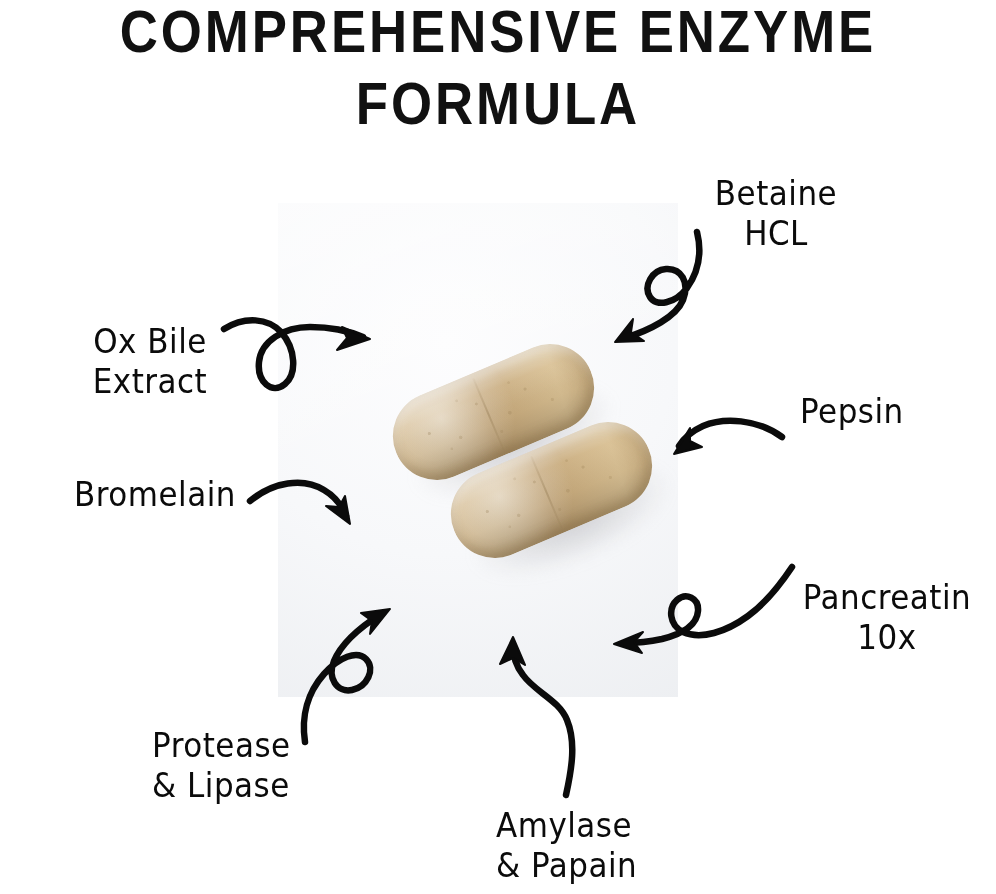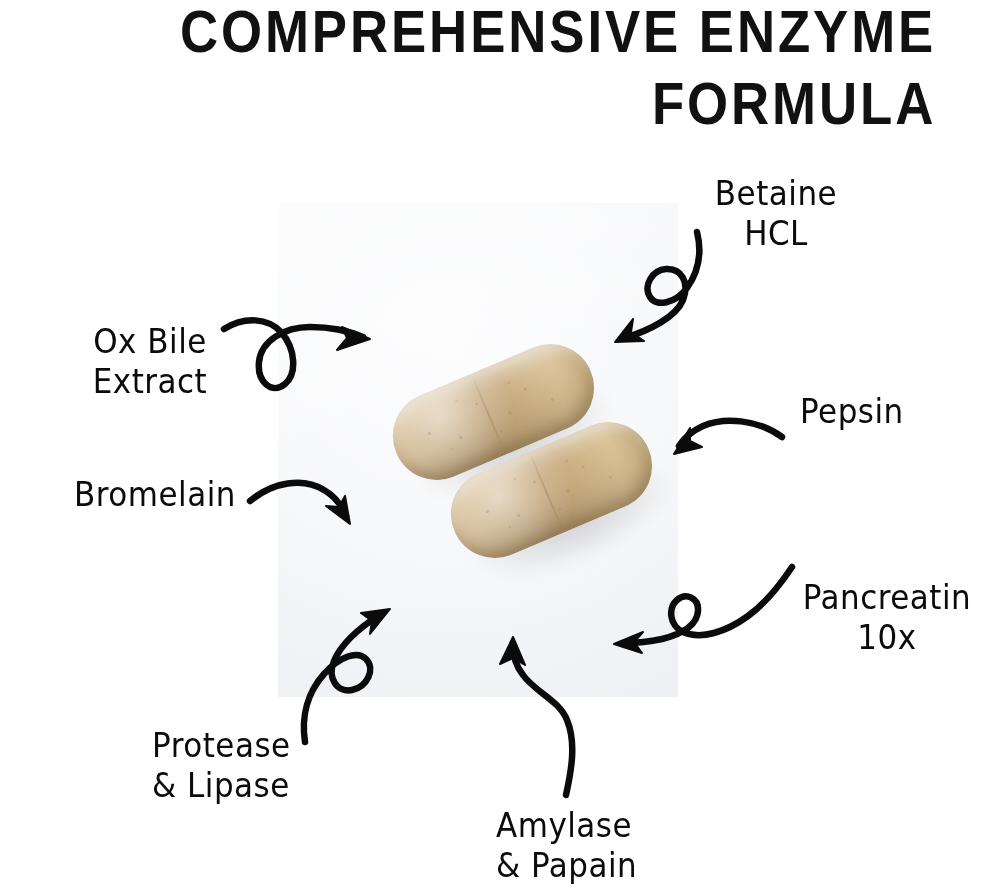--- a/index.html
+++ b/index.html
@@ -15,21 +15,21 @@
     font-family: "DejaVu Sans", sans-serif;
     -webkit-font-smoothing: antialiased;
   }
 
   
   #title-block {
     position: absolute;
     left: 0;
     top: 0;
     width: 996px;
-    text-align: right;
+    text-align: center;
     pointer-events: none;
   }
   .title-line {
     display: block;
     font-family: "Liberation Sans Narrow", "Liberation Sans", sans-serif;
     font-weight: 700;
     color: #111111;
     letter-spacing: 0.055em;
     line-height: 1.0;
     transform: scaleX(0.88);

